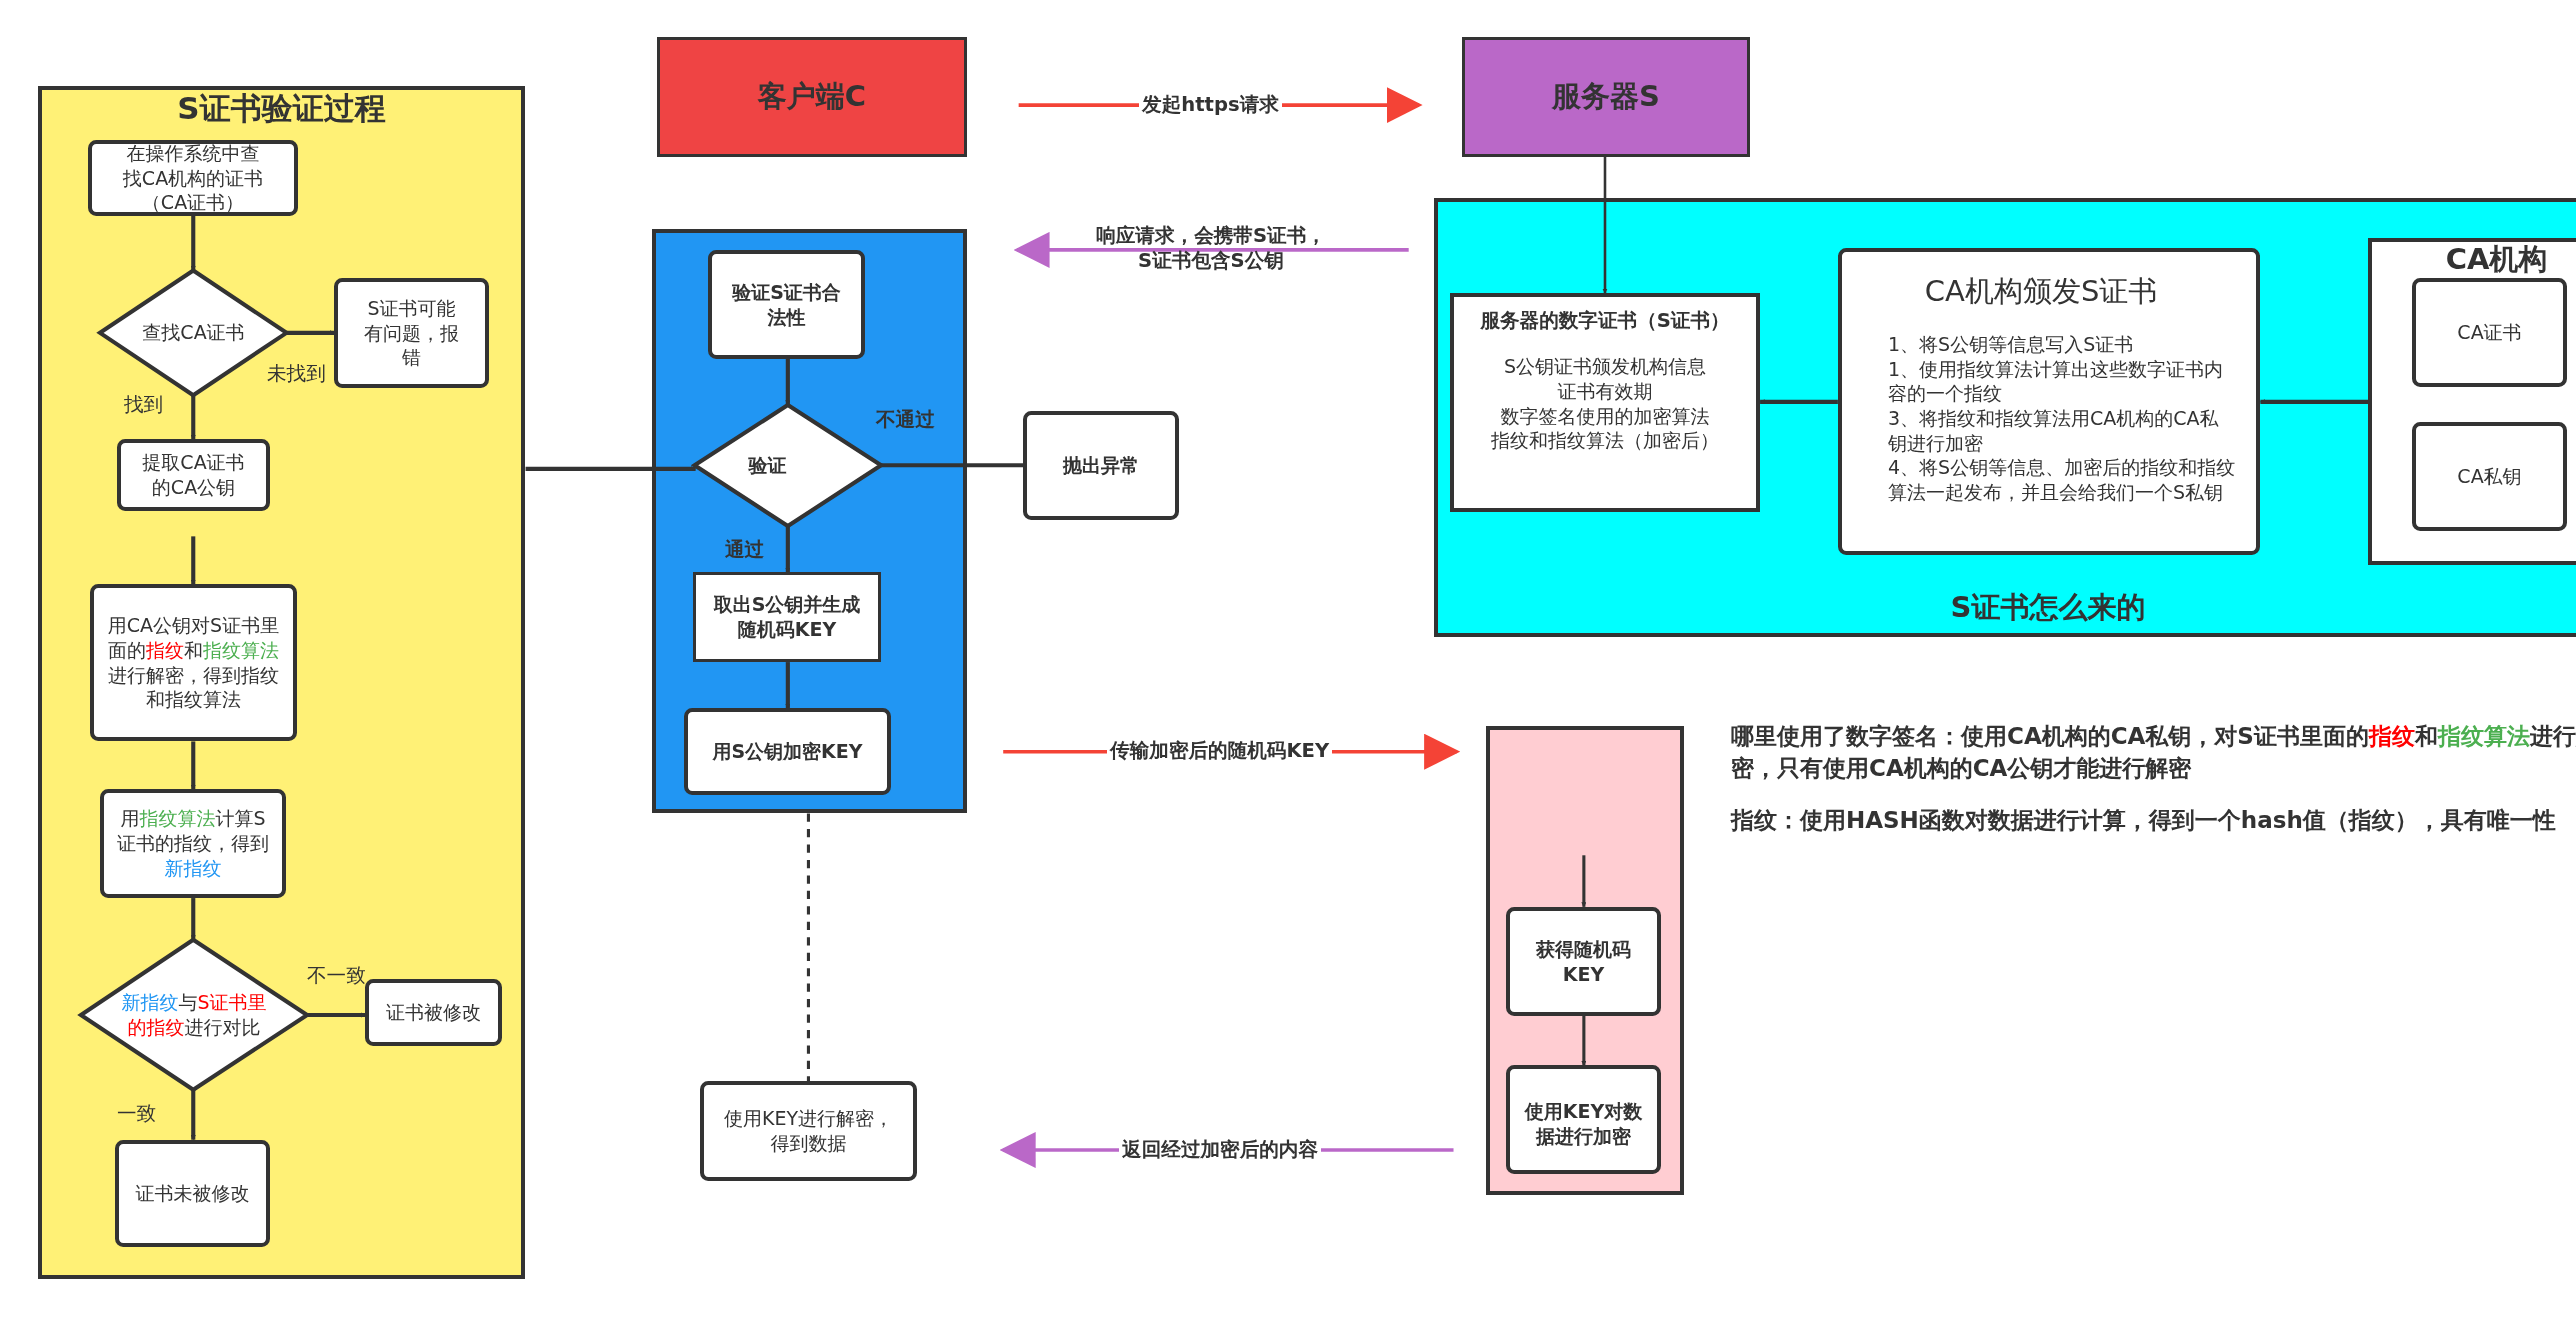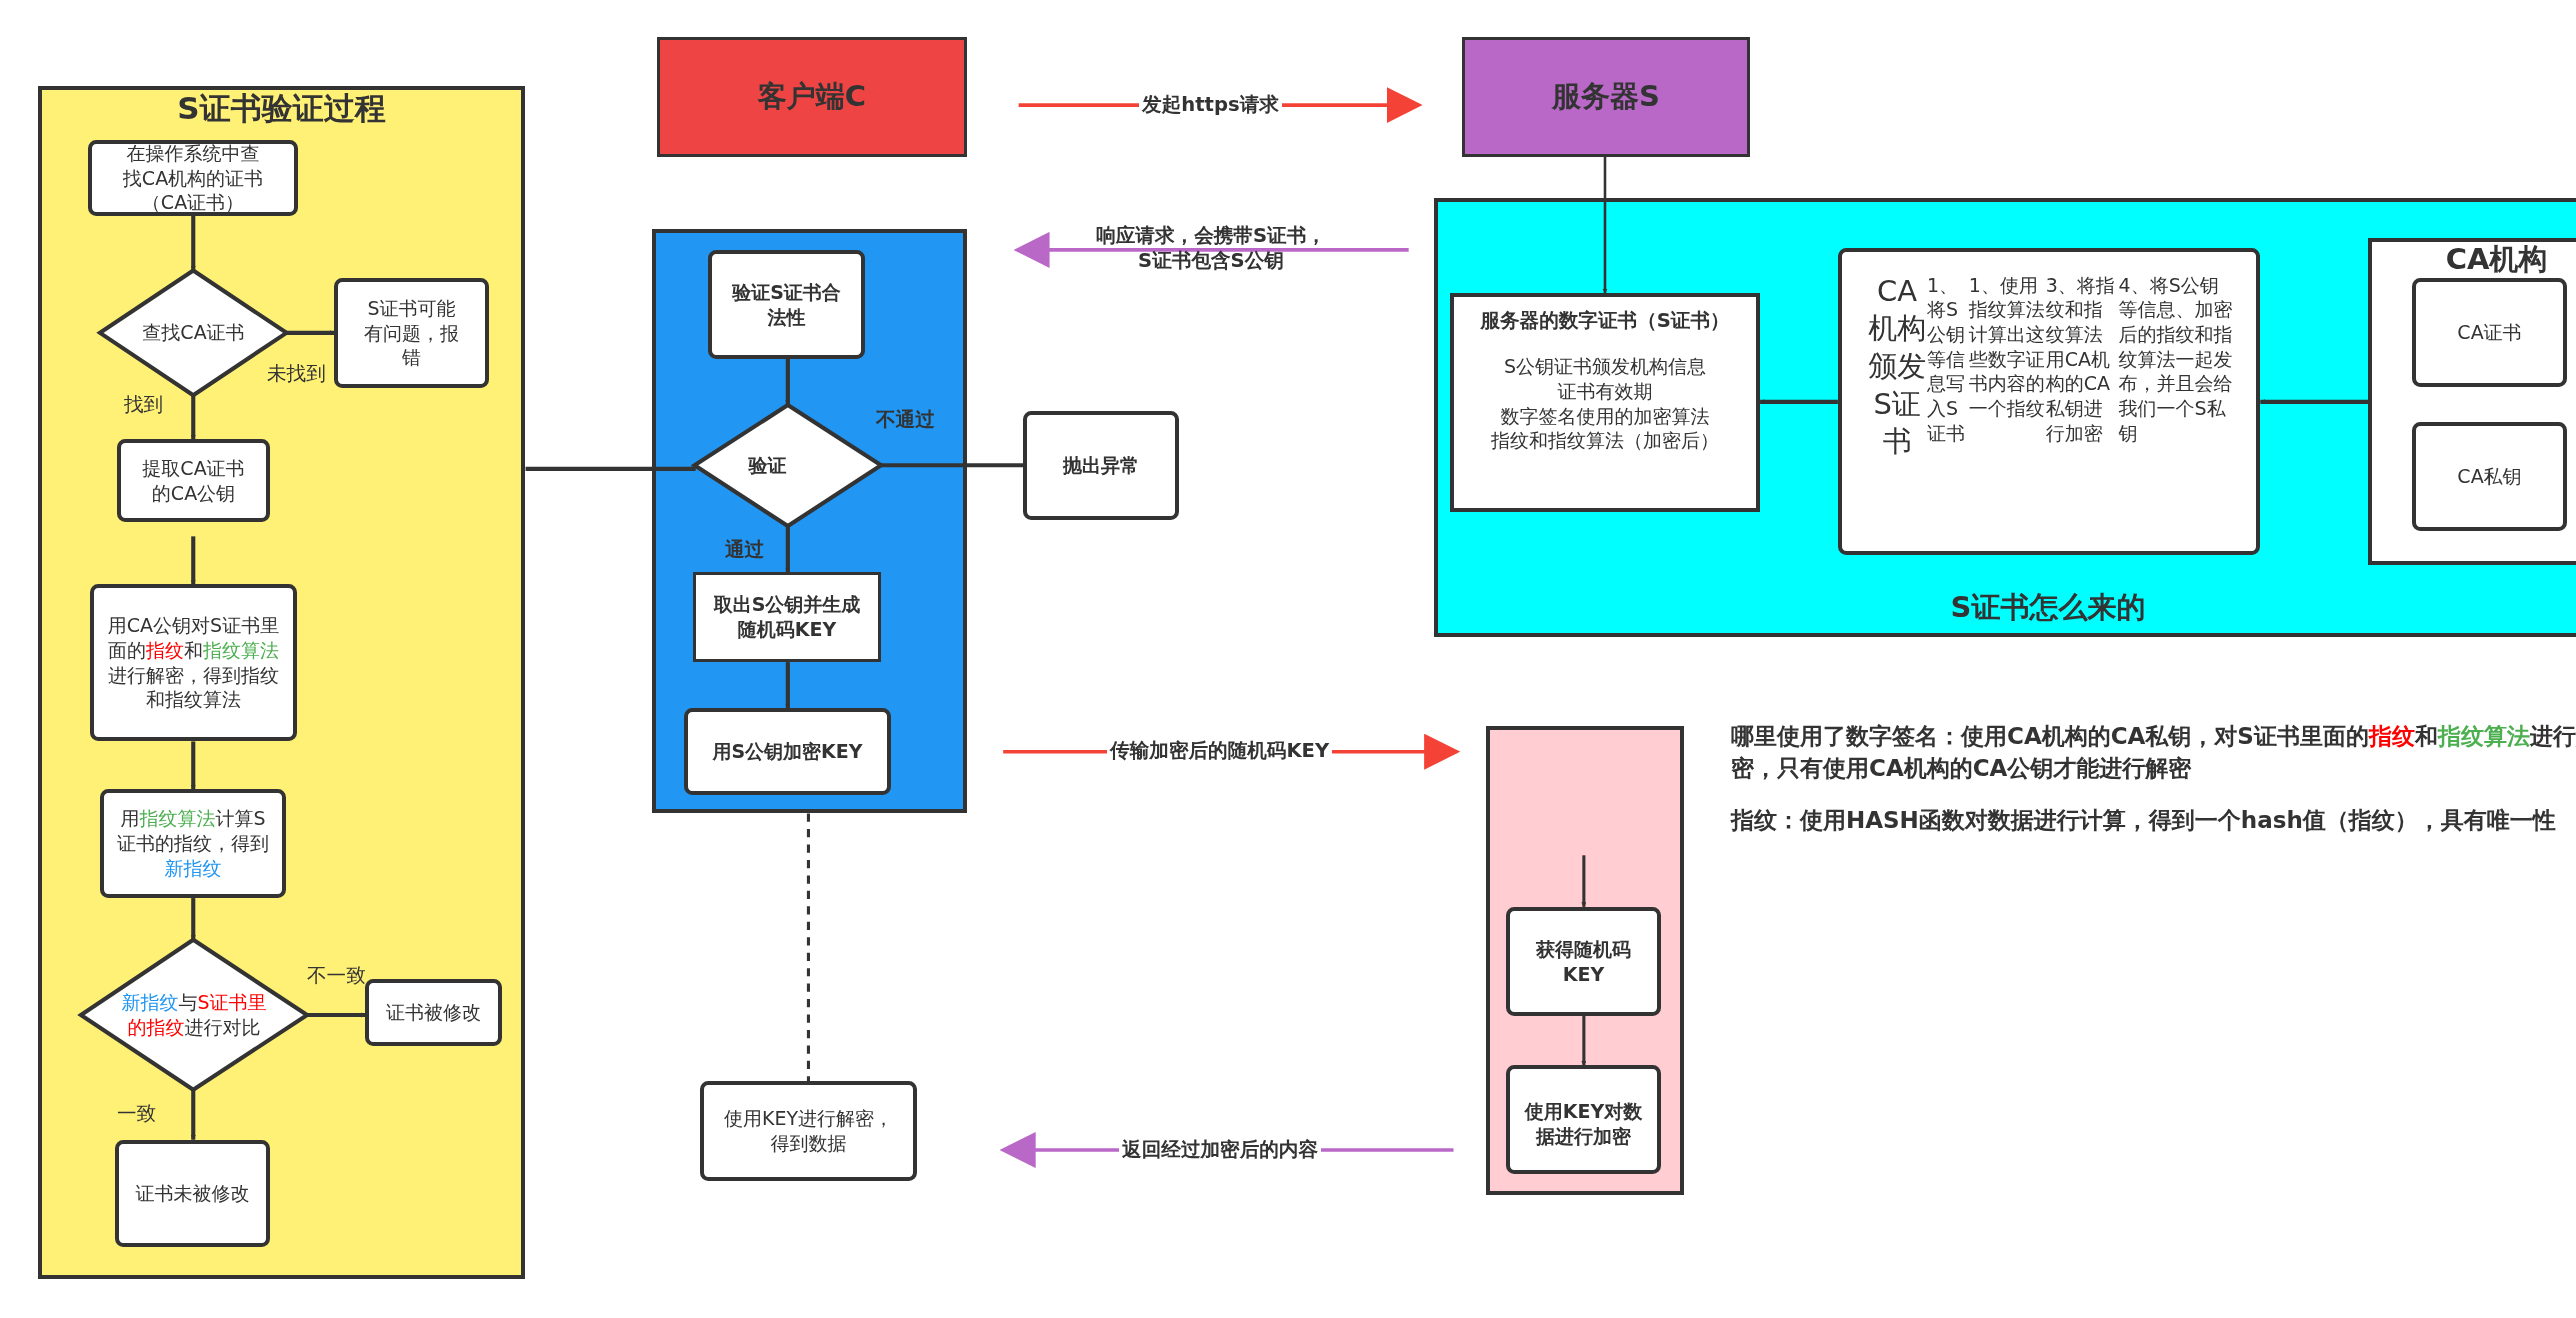--- a/index.html
+++ b/index.html
@@ -90,21 +90,21 @@
     <span>查找CA证书</span>
   </div>
 
   <div class="abs lbl" style="left:267px;top:360px;">未找到</div>
   <div class="abs lbl" style="left:124px;top:391px;">找到</div>
 
   <div class="abs node" style="left:334px;top:278px;width:155px;height:110px;">
     <span style="max-width:103px;">S证书可能有问题，报错</span>
   </div>
 
-  <div class="abs node" style="left:117px;top:439px;width:153px;height:83px;">
+  <div class="abs node" style="left:117px;top:439px;width:153px;height:72px;">
     <span style="max-width:103px;">提取CA证书的CA公钥</span>
   </div>
 
   <div class="abs node" style="left:90px;top:584px;width:207px;height:157px;">
     <span style="max-width:175px;">
       <span>用CA公钥对S证书里面的</span><span class="red">指纹</span><span>和</span><span class="green">指纹算法</span><span>进行解密，得到指纹和指纹算法</span>
     </span>
   </div>
 
   <div class="abs node" style="left:100px;top:789px;width:186px;height:109px;">
@@ -169,21 +169,21 @@
   </div>
 
   <div class="abs node sq" style="left:1450px;top:293px;width:310px;height:219px;border-width:4.1px;align-items:flex-start;flex-direction:column;justify-content:flex-start;padding-top:11.3px;">
     <div class="bold" style="width:100%;text-align:center;font-size:19.6px;margin-bottom:20.6px;">服务器的数字证书（S证书）</div>
     <div style="width:100%;text-align:center;">S公钥证书颁发机构信息</div>
     <div style="width:100%;text-align:center;">证书有效期</div>
     <div style="width:100%;text-align:center;">数字签名使用的加密算法</div>
     <div style="width:100%;text-align:center;">指纹和指纹算法（加密后）</div>
   </div>
 
-  <div class="abs node" style="left:1838px;top:248px;width:422px;height:307px;flex-direction:row;justify-content:flex-start;align-items:flex-start;padding:20.6px 20.6px 10.3px 46px;">
+  <div class="abs node" style="left:1838px;top:248px;width:422px;height:307px;flex-direction:column;justify-content:flex-start;align-items:flex-start;padding:20.6px 20.6px 10.3px 46px;">
     <div style="width:100%;text-align:center;font-size:29px;margin-bottom:21.6px;margin-left:-20.6px;">CA机构颁发S证书</div>
     <div style="text-align:left;">1、将S公钥等信息写入S证书</div>
     <div style="text-align:left;">1、使用指纹算法计算出这些数字证书内容的一个指纹</div>
     <div style="text-align:left;">3、将指纹和指纹算法用CA机构的CA私钥进行加密</div>
     <div style="text-align:left;">4、将S公钥等信息、加密后的指纹和指纹算法一起发布，并且会给我们一个S私钥</div>
   </div>
 
   <div class="abs" style="left:2368px;top:238px;width:257px;height:327px;background:#ffffff;border:4.1px solid #333333;">
     <div class="title" style="margin-top:3.1px;font-size:29px;line-height:1;">CA机构</div>
   </div>

